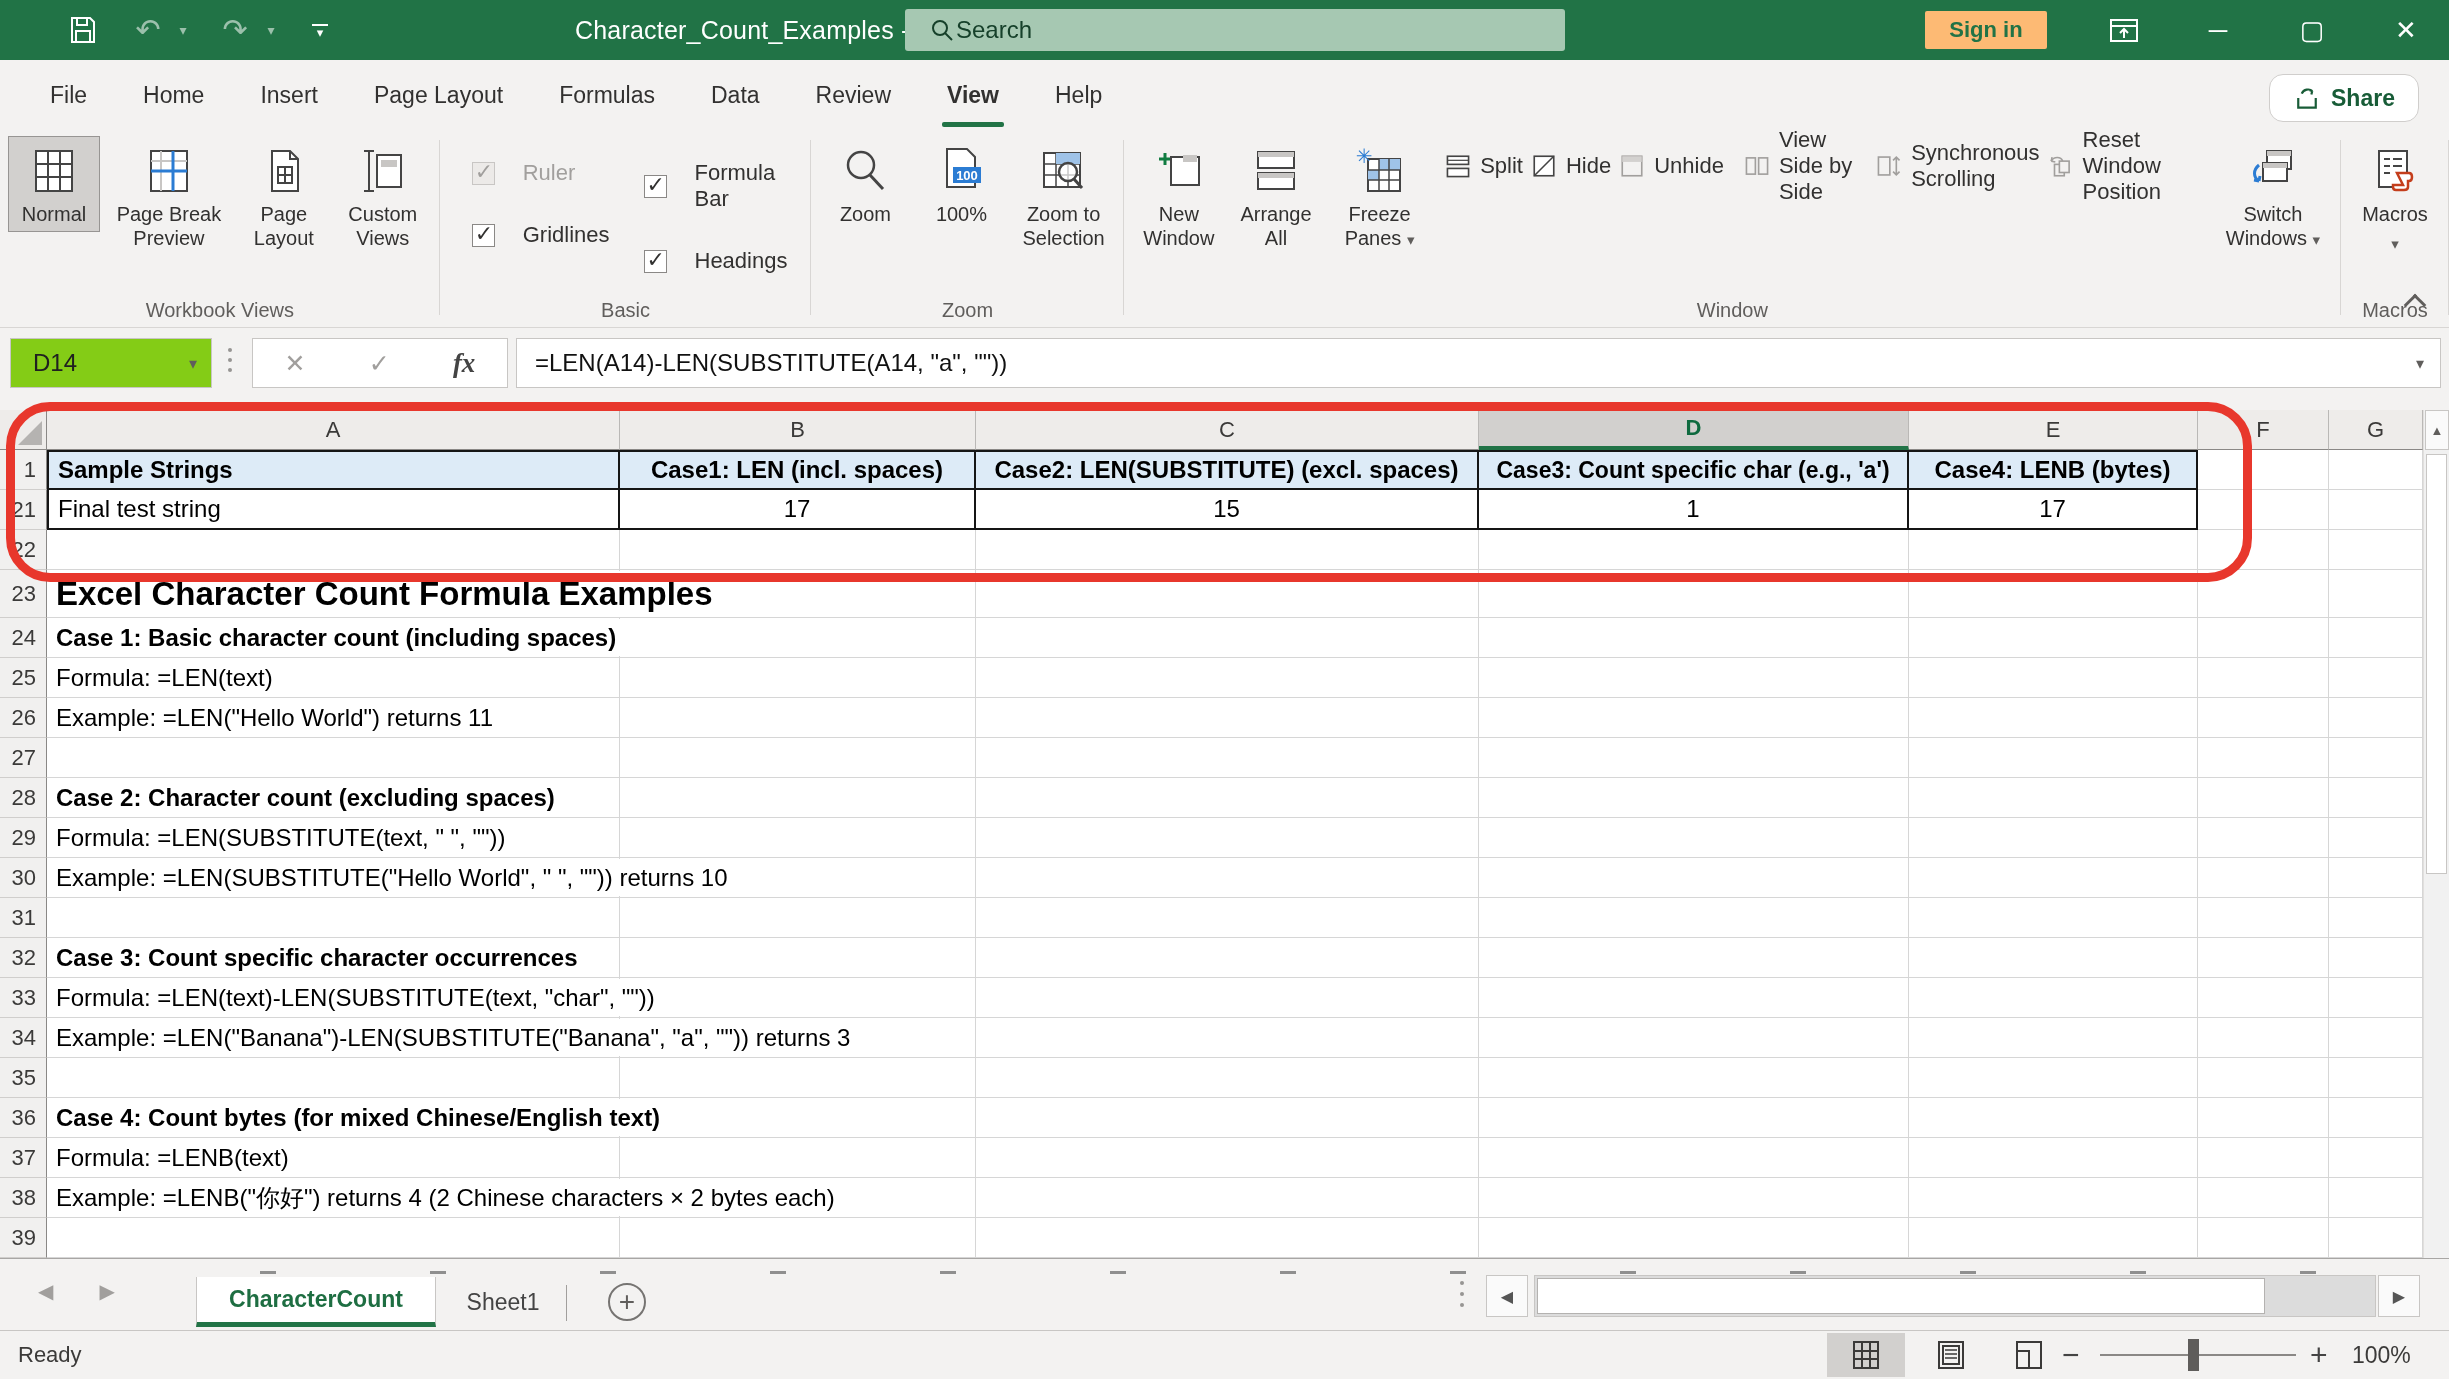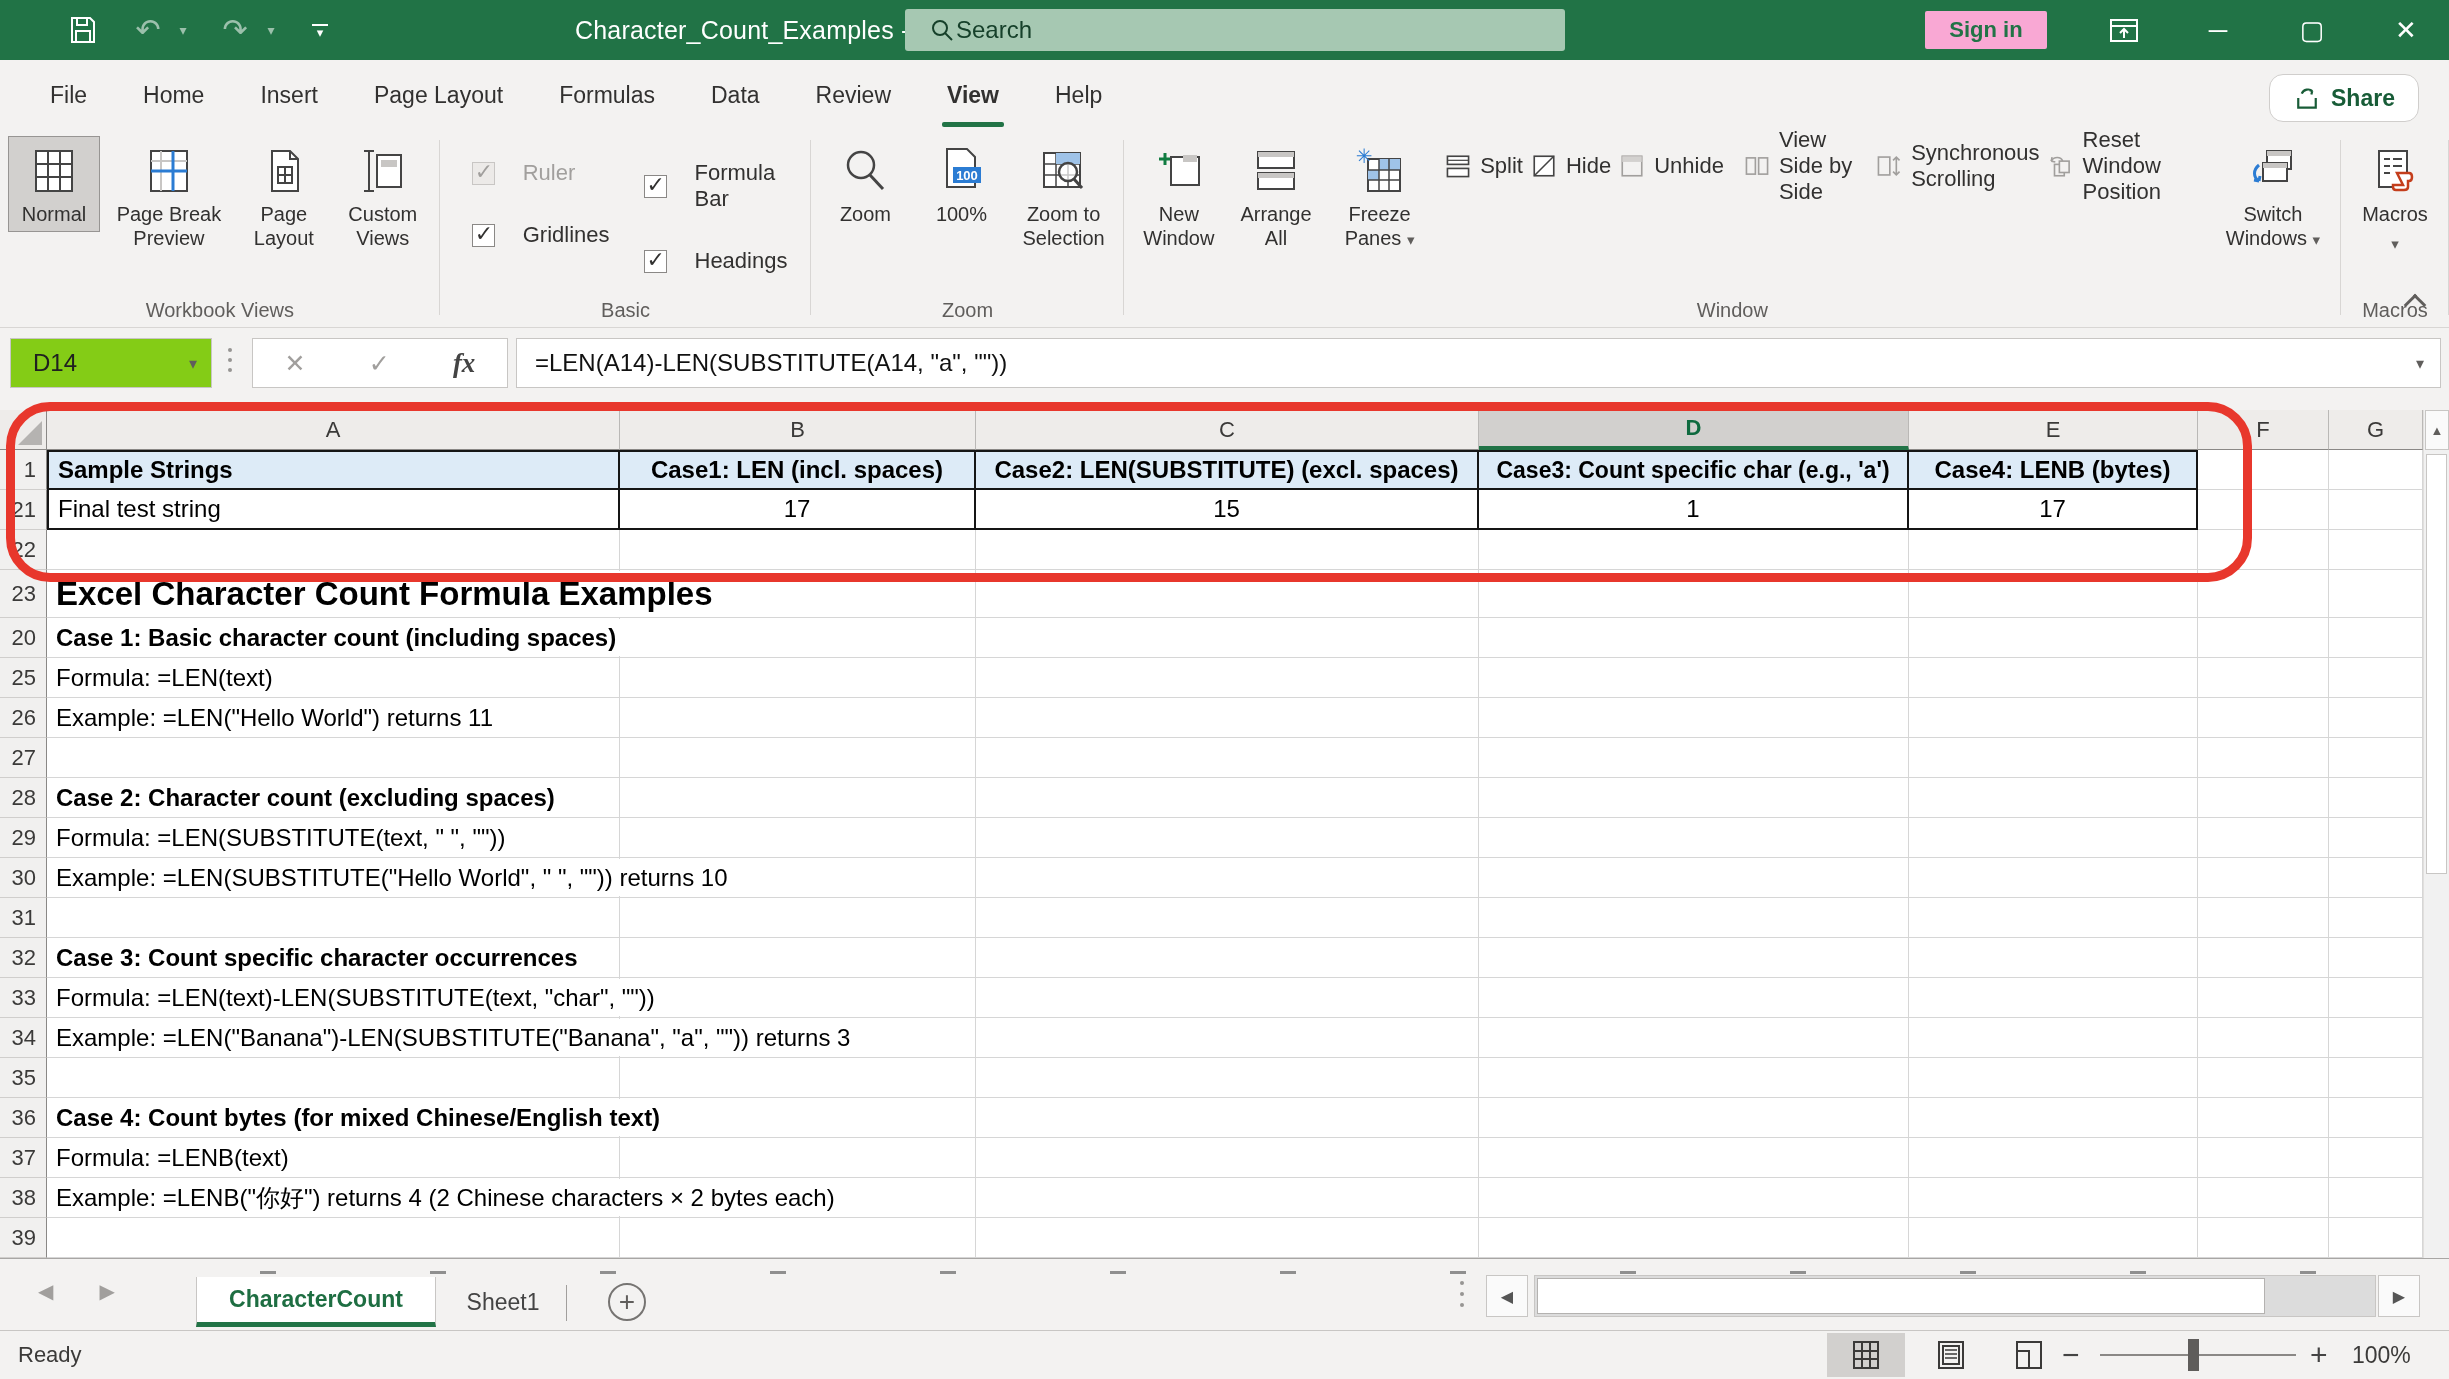--- a/index.html
+++ b/index.html
@@ -13,21 +13,21 @@
   .tb-glyph{font-size:30px;color:#fff;line-height:1}
   .dd-mini{font-size:14px;color:#fff}
   .qat-chev{display:flex;flex-direction:column;align-items:center;gap:3px}
   .qat-chev .bar{width:16px;height:2px;background:#fff}
   .qat-chev .v{font-size:13px;line-height:8px}
   .doc-title{position:absolute;left:575px;top:0;height:60px;display:flex;align-items:center;
              font-size:25px;color:#fff;letter-spacing:.2px}
   .searchbox{position:absolute;left:905px;top:9px;width:660px;height:42px;background:#a6c8b2;
              border-radius:3px;display:flex;align-items:center;color:#16402a}
   .searchbox .stext{font-size:24px;margin-left:1px}
-  .signin{position:absolute;left:1925px;top:11px;width:122px;height:38px;background:#f9a8d4;color:#217346;
+  .signin{position:absolute;left:1925px;top:11px;width:122px;height:38px;background:#fdba74;color:#217346;
           font-size:22px;font-weight:600;display:flex;align-items:center;justify-content:center;border-radius:2px}
   .winctl{position:absolute;top:0;height:60px;width:64px;display:flex;align-items:center;justify-content:center;
           color:#fff;font-size:26px}
 
   
   .tabrow{position:absolute;left:0;top:60px;width:2210px;height:70px;background:#f3f2f1;display:flex;align-items:stretch;padding-left:22px}
   .rtab{padding:0 28px;display:flex;align-items:center;font-size:23px;color:#323130;position:relative}
   .rtab.active{font-weight:700;color:#217346}
   .rtab.active:after{content:"";position:absolute;left:50%;transform:translateX(-50%);bottom:3px;width:62px;height:5px;background:#217346;border-radius:2px}
   .sharebtn{position:absolute;right:30px;top:74px;height:48px;width:150px;background:#fff;border:1px solid #d0cecc;
@@ -487,21 +487,21 @@
   <div class="c acell">
       <span class="ovf bigtitle">Excel Character Count Formula Examples</span>
     </div>
   <i class="c"></i>
     <i class="c"></i>
     <i class="c"></i>
     <i class="c"></i>
     <i class="c"></i>
     <i class="c"></i>
 
-  <div class="rh">20</div>
+  <div class="rh">24</div>
   <div class="c acell">
       <span class="ovf b">Case 1: Basic character count (including spaces)</span>
     </div>
   <i class="c"></i>
     <i class="c"></i>
     <i class="c"></i>
     <i class="c"></i>
     <i class="c"></i>
     <i class="c"></i>
 

